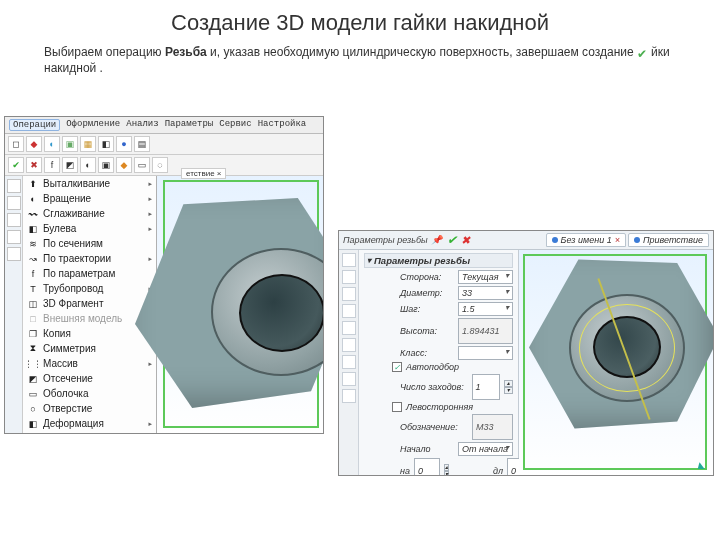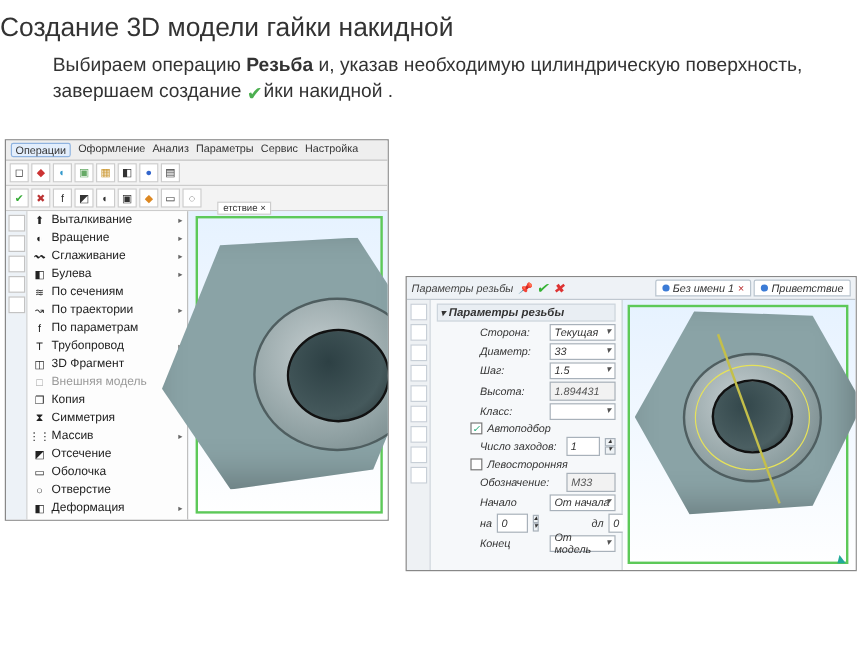--- a/index.html
+++ b/index.html
@@ -5,36 +5,36 @@
   * { box-sizing: border-box; }
   body {
     margin: 0;
     width: 720px;
     height: 540px;
     font-family: "Segoe UI", Arial, sans-serif;
     background: #fff;
     color: #333;
     position: relative;
   }
-  .title { font-size: 22px; padding: 10px 0 6px; color: #333; }
-  .desc { font-size: 16px; padding: 2px 44px 8px; line-height: 1.35; }
+  .title { text-align: center; font-size: 22px; padding: 10px 0 6px; color: #333; }
+  .desc { font-size: 12px; padding: 2px 44px 8px; line-height: 1.35; }
   .desc b { font-weight: bold; }
   .check-inline { display:inline-block; width:14px; height:14px; vertical-align:-2px; color:#4caf50; }
 
   .panel-left {
     position: absolute;
     left: 4px; top: 116px;
     width: 320px; height: 318px;
     border:1px solid #888;
     background:#f7f7f7;
     overflow:hidden;
     font-size:10px;
   }
   .menubar { display:flex; gap:6px; padding:2px 4px; background:#eee; border-bottom:1px solid #bbb; font-size:9px; }
-  .menubar span { color:#333; }
+  .menubar span { color:#333;font-family:Liberation Mono, monospace; }
   .menubar span.active { background:#e3eefc; border:1px solid #8fb3e0; padding:0 3px; border-radius:2px; }
   .toolbar-row { display:flex; gap:2px; padding:2px 3px; background:#f3f3f3; border-bottom:1px solid #ccc; }
   .tool { width:16px; height:16px; background:#fff; border:1px solid #ccc; display:flex; align-items:center; justify-content:center; }
   .tool span { font-size:9px; }
   .left-content { display:flex; height:calc(100% - 58px); }
   .side-icons { width:18px; background:#edf2f7; border-right:1px solid #ccc; display:flex; flex-direction:column; align-items:center; gap:3px; padding-top:3px; }
   .side-icons div { width:14px; height:14px; background:#fff; border:1px solid #c3c3c3; }
   .dropdown {
     width:134px; background:#fdfdfd; border-right:1px solid #b0b0b0;
     font-size:10px; overflow:hidden;
@@ -99,21 +99,21 @@
     width:160px; background:#f6f8fa; border-right:1px solid #c4ccd4; padding:3px 5px 3px 5px;
     display:flex; flex-direction:column; gap:2px;
   }
   .props .hdr { display:flex; align-items:center; font-size:9.5px; font-weight:600; color:#333; padding:1px 2px; background:#e9eef3; border:1px solid #cdd5dd; }
   .props .hdr .chev { margin-right:3px; font-size:8px; }
   .row { display:flex; align-items:center; gap:4px; }
   .lbl { width:54px; color:#333; white-space:nowrap;margin-left:36px; }
   .chk { width:10px; height:10px; border:1px solid #777; background:#fff; display:inline-flex; align-items:center; justify-content:center; font-size:8px; color:#2a7; }
   .sel { flex:1; height:14px; border:1px solid #a8b1ba; background:#fff; display:flex; align-items:center; padding:0 3px; font-size:9px; position:relative; }
   .sel::after { content:"▾"; position:absolute; right:3px; top:0; font-size:8px; color:#555; }
-  .inp { flex:1; height:16px; border:1px solid #a8b1ba; background:#fff; padding:0 3px; font-size:9px; display:flex; align-items:center;text-align:right; }
+  .inp { flex:1; height:26px; border:1px solid #a8b1ba; background:#fff; padding:0 3px; font-size:9px; display:flex; align-items:center;text-align:right; }
   .inp.ro { background:#f2f2f2; color:#555; }
   .spin { width:10px; display:flex; flex-direction:column; }
   .spin div { height:7px; border:1px solid #a8b1ba; background:#eef2f5; font-size:6px; line-height:5px; text-align:center; }
 
   .model-area-2 {
     flex:1; position:relative;
     background: linear-gradient(180deg,#e6f2ff 0%,#ffffff 100%);
   }
   .sel-frame-2 { position:absolute; left:4px; top:4px; right:6px; bottom:6px; border:2px solid #5dc959; }
   .nut2 { position:absolute; left:16px; top:10px; width:180px; height:170px; }

